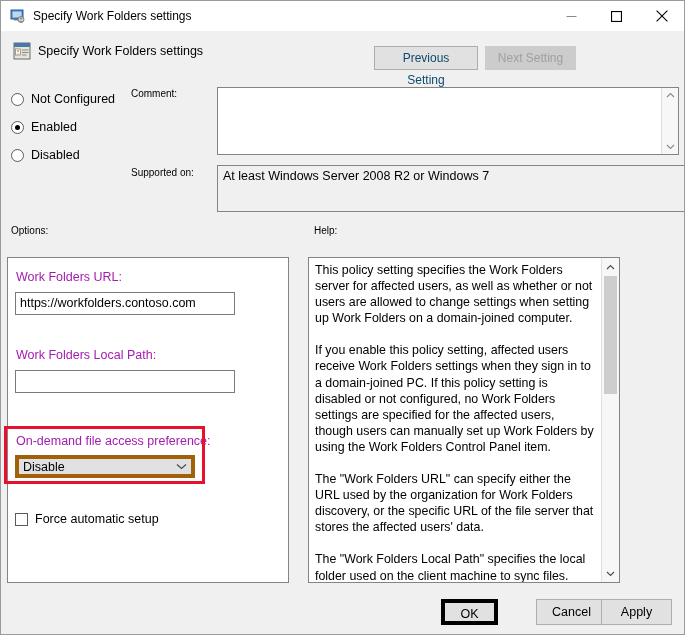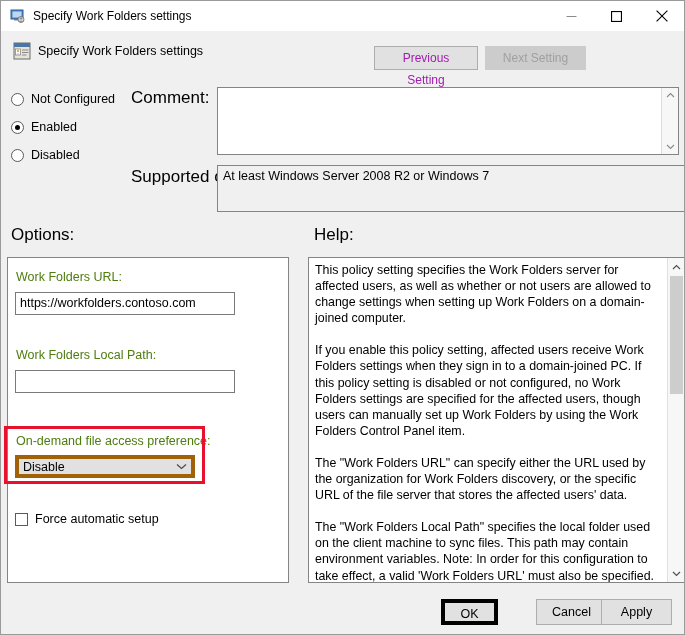--- a/index.html
+++ b/index.html
@@ -81,30 +81,30 @@
     white-space: nowrap;
   }
   .navbtn {
     position: absolute;
     top: 45px;
     height: 24px;
     font-size: 12px;
     font-family: "Liberation Sans", sans-serif;
     background: #e1e1e1;
     border: 1px solid #adadad;
-    color: #a21caf;
+    color: #0c4a6e;
     padding: 0 10px;
     box-sizing: border-box;
     cursor: default;
     line-height: 22px;
     text-align: center;
   }
   #prev-setting { left: 373px; width: 104px; }
   #next-setting {
-    left: 484px; width: 101px;
+    left: 484px; width: 91px;
     color: #a0a0a0;
     background: #cccccc;
     border-color: #cccccc;
   }
 
   
   .radio-row {
     position: absolute;
     left: 10px;
     display: flex;
@@ -130,21 +130,21 @@
   .radio-label {
     margin-left: 7px;
     font-size: 12.5px;
     color: #000;
     white-space: nowrap;
   }
 
   
   .field-label {
     position: absolute;
-    font-size: 17px;
+    font-size: 10px;
     color: #000;
     white-space: nowrap;
   }
   #comment-box {
     position: absolute;
     left: 216px; top: 86px;
     width: 462px; height: 68px;
     background: #ffffff;
     border: 1px solid #848484;
     box-sizing: border-box;
@@ -202,21 +202,21 @@
     width: 282px;
     height: 326px;
     background: #ffffff;
     border: 1px solid #848484;
     box-sizing: border-box;
     overflow: hidden;
   }
   .opt-label {
     position: absolute;
     font-size: 12.5px;
-    color: #4d7c0f;
+    color: #a21caf;
     white-space: nowrap;
     text-align: center;
   }
   .opt-input {
     position: absolute;
     height: 23px;
     background: #ffffff;
     border: 1px solid #7a7a7a;
     box-sizing: border-box;
     font-size: 12.5px;
@@ -278,21 +278,21 @@
     border: 3px solid #e8112d;
     box-sizing: border-box;
     pointer-events: none;
     z-index: 30;
   }
 
   
   #help-panel {
     position: absolute;
     left: 307px; top: 256px;
-    width: 378px;
+    width: 312px;
     height: 326px;
     background: #ffffff;
     border: 1px solid #848484;
     box-sizing: border-box;
     display: flex;
     overflow: hidden;
   }
   #help-text {
     flex: 1;
     font-size: 12.4px;

